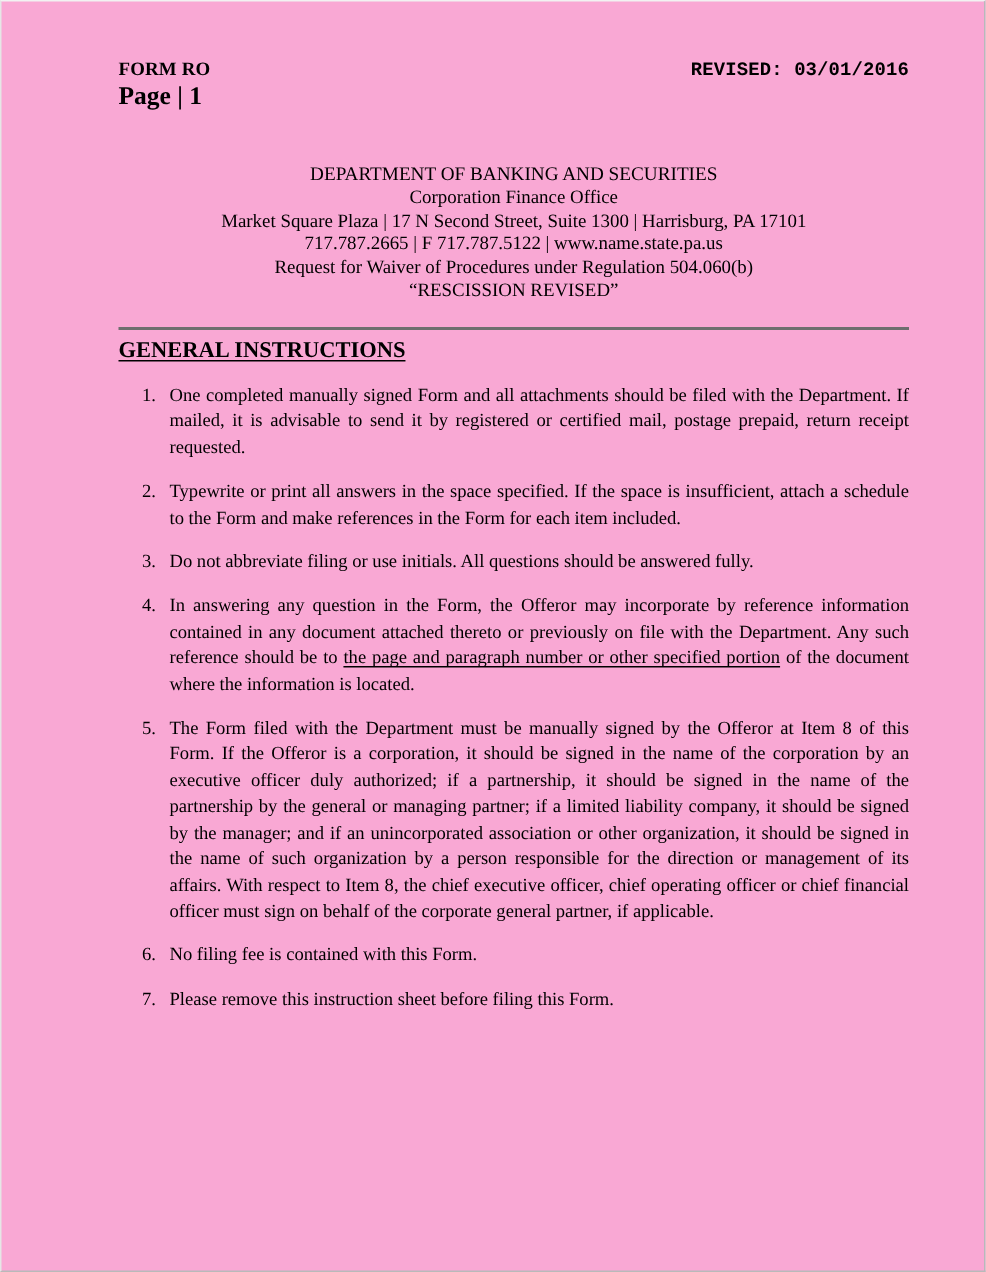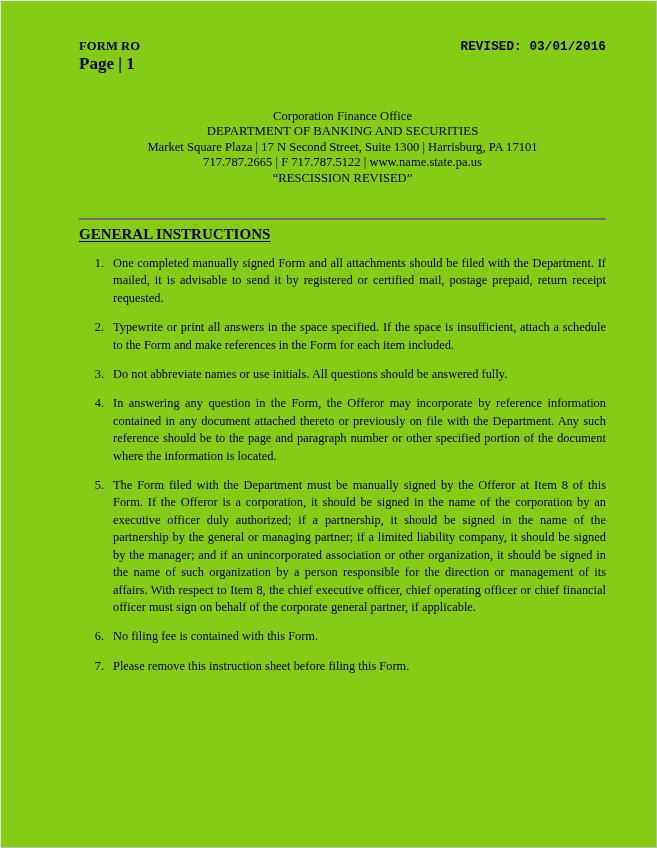--- a/index.html
+++ b/index.html
@@ -13,21 +13,21 @@
     font-family: "Liberation Serif", "DejaVu Serif", serif;
     color: #000000;
     overflow: hidden;
   }
 
   .page {
     position: relative;
     box-sizing: border-box;
     width: 657px;
     height: 848px;
-    background: #84cc16;
+    background: #f9a8d4;
     border-right: 1px solid #b9b9b9;
     border-bottom: 1px solid #b9b9b9;
     border-left: 1px solid #e6e6e6;
     border-top: 1px solid #f2f2f2;
     padding: 0;
   }
 
   
   .doc-header {
     position: absolute;
@@ -122,41 +122,43 @@
   .instr-text {
     flex: 1 1 auto;
     text-align: justify;
     text-justify: inter-word;
     hyphens: none;
   }
   .instr-text.ragged {
     text-align: left;
   }
   .u {
+    text-decoration: underline;
     text-underline-offset: 2px;
   }
 </style>
 </head>
 <body>
 
 <div class="page">
 
   <div class="doc-header">
     <div class="doc-header-row">
       <span class="doc-header-left">FORM RO</span>
       <span class="doc-header-right">REVISED: 03/01/2016</span>
     </div>
     <div class="doc-pagemark">Page | 1</div>
   </div>
 
   <div class="agency-block">
+    <div class="agency-line caps">DEPARTMENT OF BANKING AND SECURITIES</div>
     <div class="agency-line">Corporation Finance Office</div>
-    <div class="agency-line caps">DEPARTMENT OF BANKING AND SECURITIES</div>
     <div class="agency-line">Market Square Plaza | 17 N Second Street, Suite 1300 | Harrisburg, PA 17101</div>
     <div class="agency-line">717.787.2665 | F 717.787.5122 | www.name.state.pa.us</div>
+    <div class="agency-line">Request for Waiver of Procedures under Regulation 504.060(b)</div>
     <div class="agency-line">“RESCISSION REVISED”</div>
   </div>
 
   <div class="divider"></div>
 
   <div class="section-heading">GENERAL INSTRUCTIONS</div>
 
   <div class="instructions">
 
     <div class="instr-item">
@@ -164,21 +166,21 @@
       <span class="instr-text">One completed manually signed Form and all attachments should be filed with the Department.  If mailed, it is advisable to send it by registered or certified mail, postage prepaid, return receipt requested.</span>
     </div>
 
     <div class="instr-item">
       <span class="instr-num">2.</span>
       <span class="instr-text">Typewrite or print all answers in the space specified.  If the space is insufficient, attach a schedule to the Form and make references in the Form for each item included.</span>
     </div>
 
     <div class="instr-item">
       <span class="instr-num">3.</span>
-      <span class="instr-text ragged">Do not abbreviate names or use initials.  All questions should be answered fully.</span>
+      <span class="instr-text ragged">Do not abbreviate filing or use initials.  All questions should be answered fully.</span>
     </div>
 
     <div class="instr-item">
       <span class="instr-num">4.</span>
       <span class="instr-text"><span>In answering any question in the Form, the Offeror may incorporate by reference information contained in any document attached thereto or previously on file with the Department.  Any such reference should be to </span><span class="u">the page and paragraph number or other specified portion</span><span> of the document where the information is located.</span></span>
     </div>
 
     <div class="instr-item">
       <span class="instr-num">5.</span>
       <span class="instr-text">The Form filed with the Department must be manually signed by the Offeror at Item 8 of this Form.  If the Offeror is a corporation, it should be signed in the name of the corporation by an executive officer duly authorized; if a partnership, it should be signed in the name of the partnership by the general or managing partner; if a limited liability company, it should be signed by the manager; and if an unincorporated association or other organization, it should be signed in the name of such organization by a person responsible for the direction or management of its affairs.  With respect to Item 8, the chief executive officer, chief operating officer or chief financial officer must sign on behalf of the corporate general partner, if applicable.</span>

